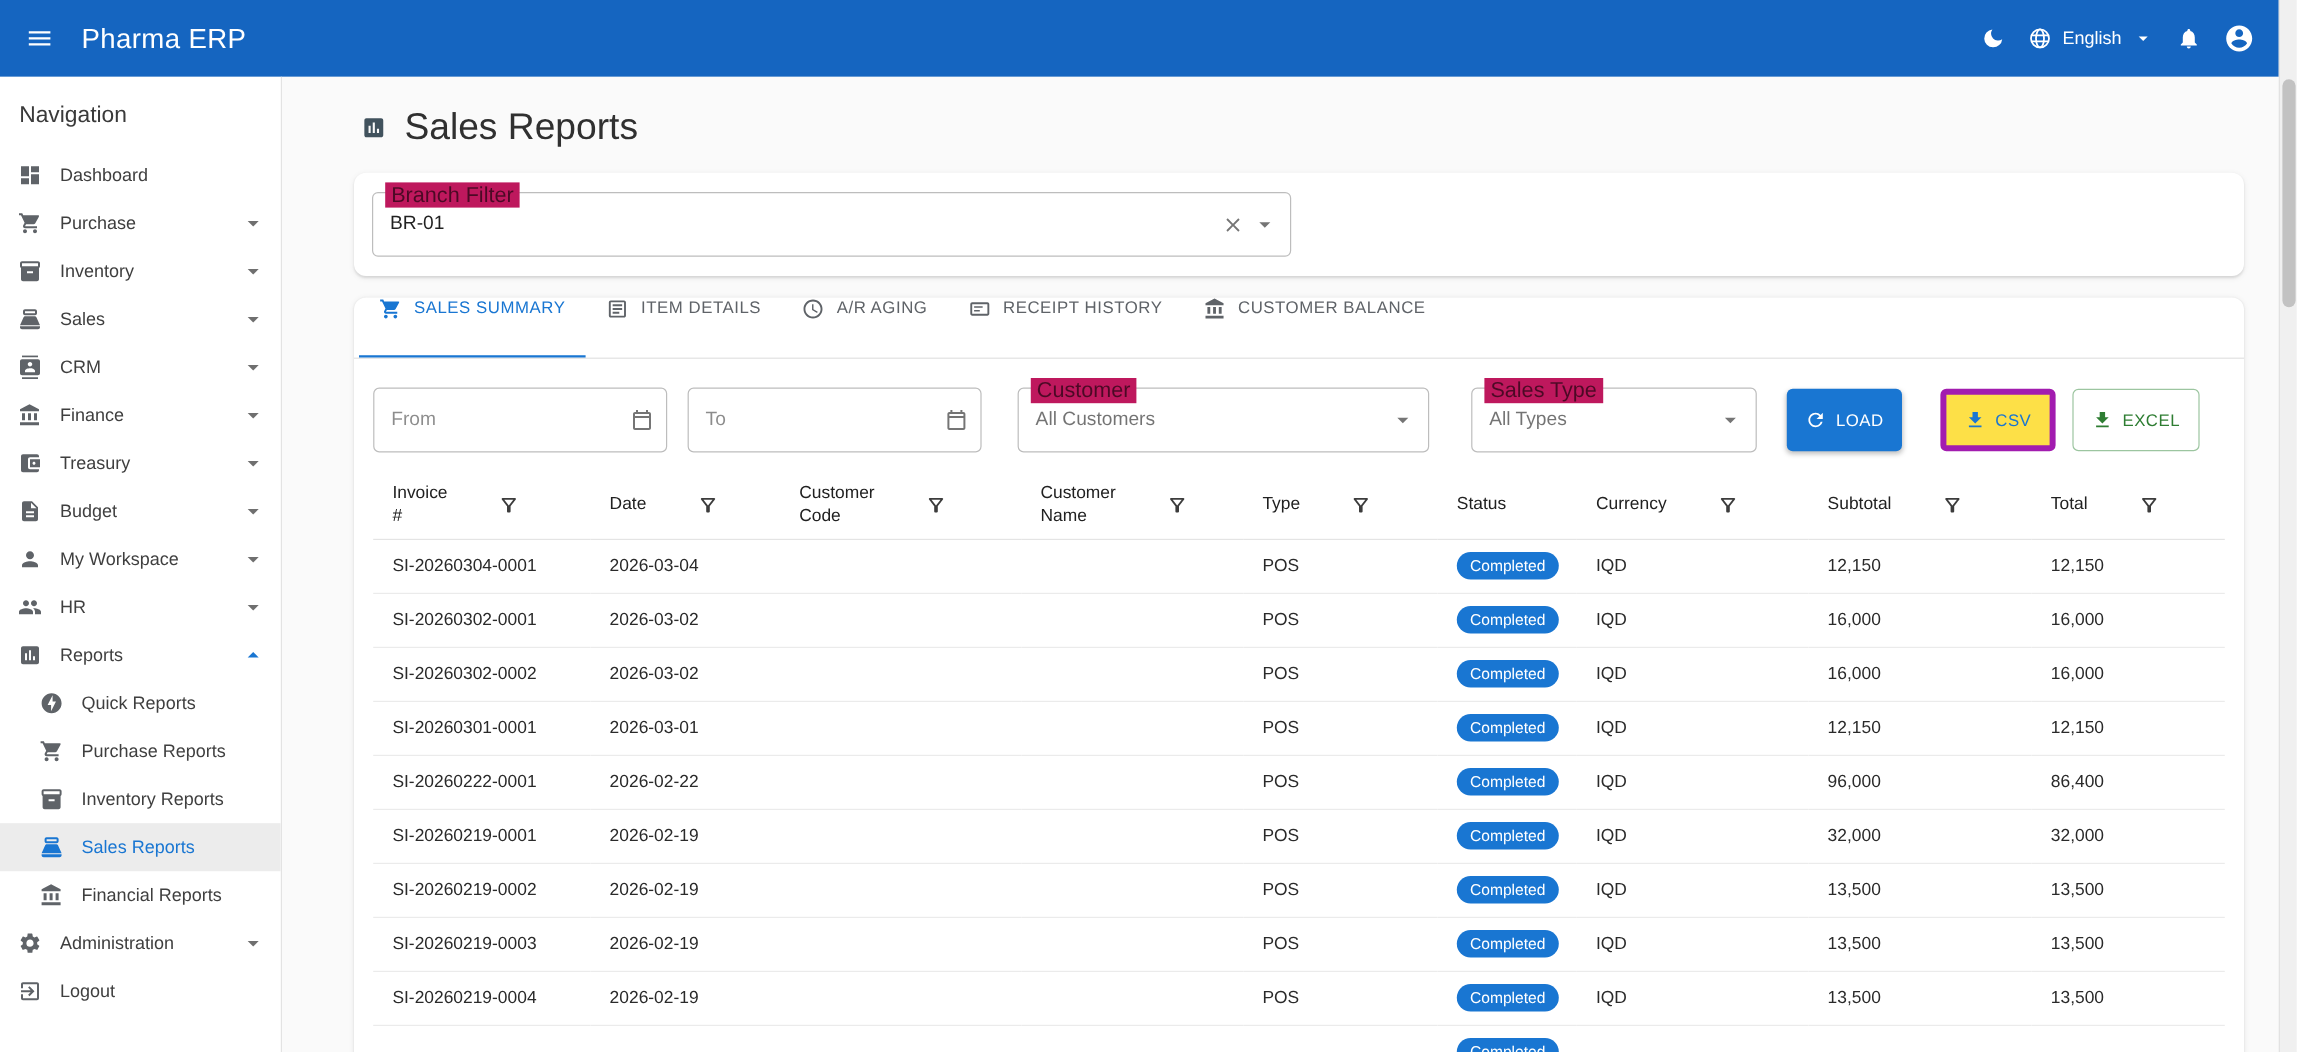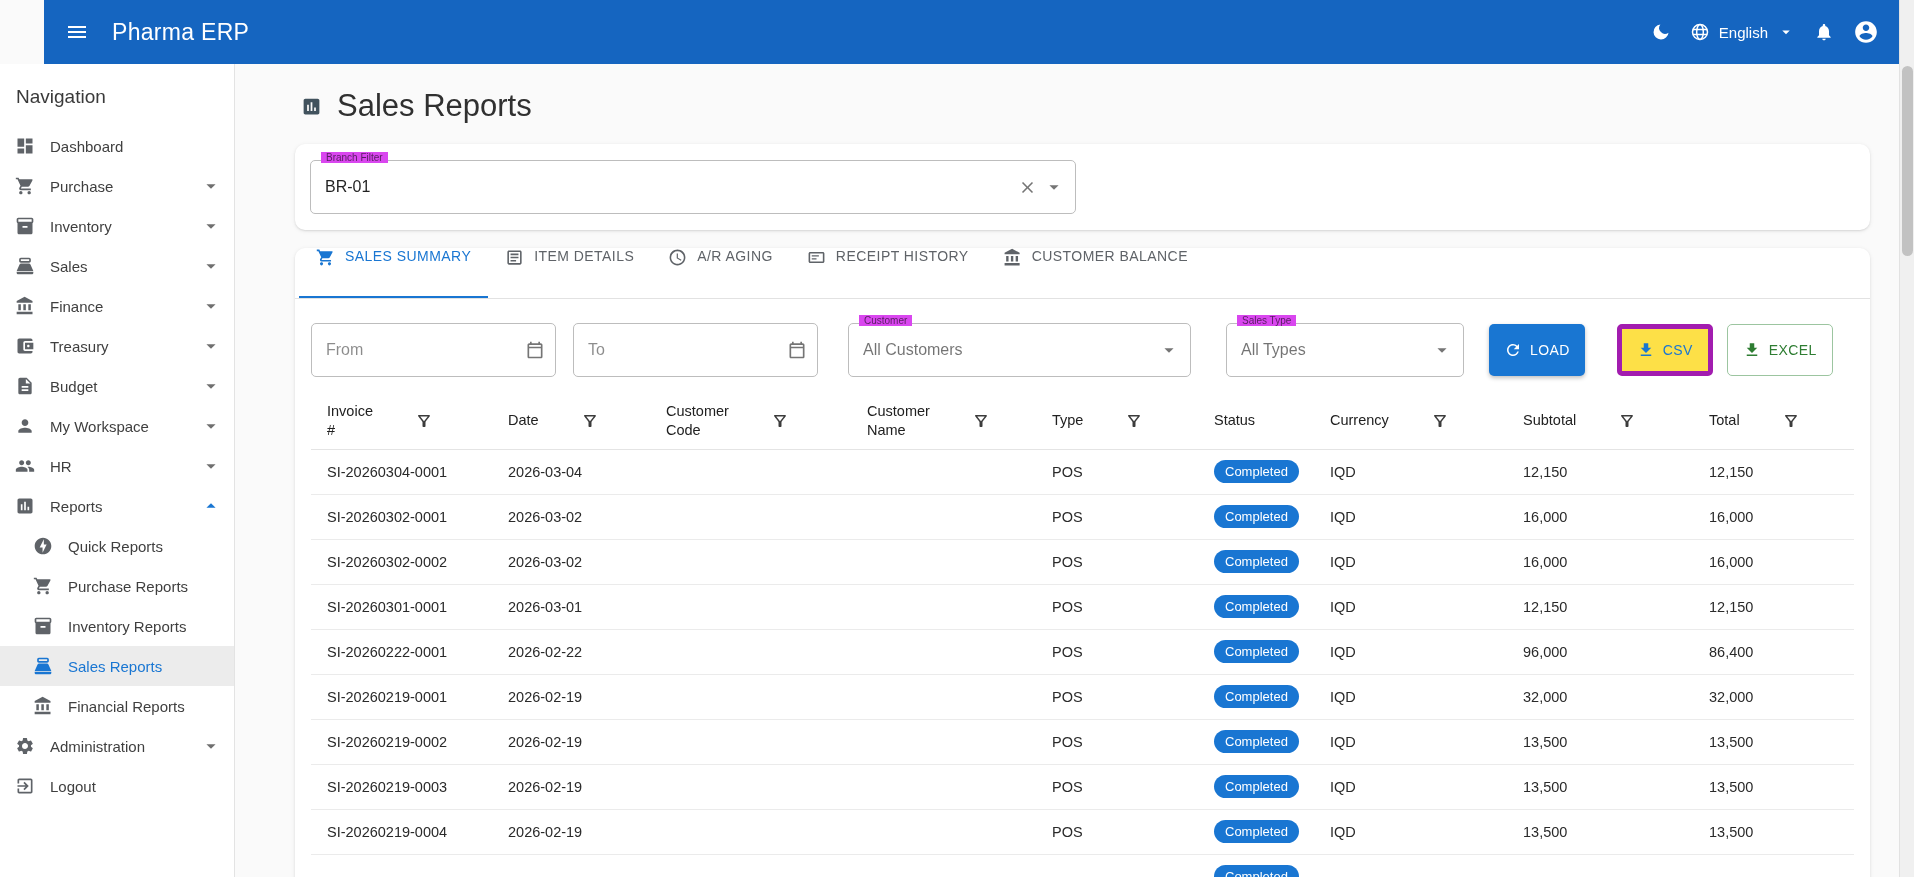--- a/index.html
+++ b/index.html
@@ -5,21 +5,21 @@
   * { margin:0; padding:0; box-sizing:border-box; }
   html,body { width:1914px; height:877px; overflow:hidden; background:#fafafa;
               font-family:"Liberation Sans", sans-serif; position:relative; }
   svg { display:block; fill:currentColor; }
   .icon { width:20px; height:20px; flex:none; }
 
   .app { position:absolute; top:0; left:0; right:15px; bottom:0; display:flex; flex-direction:column; }
 
   
   .topbar { height:64px; background:#1565c0; color:#fff; display:flex; align-items:center;
-            padding:0 12px; flex:none;margin-left:44px; }
+            padding:0 12px; flex:none; }
   .icon-btn { width:42px; height:42px; border:none; background:transparent; color:#fff;
               display:flex; align-items:center; justify-content:center; border-radius:50%; cursor:pointer; }
   .menu-ic { width:24px; height:24px; }
   .acct-ic { width:26px; height:26px; }
   .app-title { font-size:23px; font-weight:500; letter-spacing:.3px; margin-left:14px; }
   .topbar-spacer { flex:1; }
   .lang-btn { display:flex; align-items:center; gap:9px; background:transparent; border:none;
               color:#fff; font-size:15px; cursor:pointer; padding:6px 8px; }
   .caret-sm { width:18px; height:18px; }
 
@@ -45,22 +45,22 @@
   .page-title { font-size:31px; font-weight:400; color:#303030; }
 
   
   .card { background:#fff; border-radius:10px;
           box-shadow:0 1px 2px rgba(0,0,0,.10), 0 1px 5px rgba(0,0,0,.07); }
   .branch-card { padding:16px 15px; margin-bottom:18px; }
 
   .outlined { position:relative; height:54px; border:1px solid #bdbdbd; border-radius:5px;
               background:#fff; display:flex; align-items:center; padding:0 10px 0 14px;
               font-size:16px; color:rgba(0,0,0,.87); cursor:pointer; }
-  .float-label { position:absolute; top:-9px; left:10px; padding:0 5px; background:#d946ef;
-                 font-size:10px; color:rgba(0,0,0,.6); }
+  .float-label { position:absolute; top:-9px; left:10px; padding:0 5px; background:#be185d;
+                 font-size:18px; color:rgba(0,0,0,.6); }
   .branch-select { width:766px; }
   .placeholder { color:rgba(0,0,0,.45); }
   .dim { color:rgba(0,0,0,.55); }
   .trailing { margin-left:auto; display:flex; align-items:center; gap:6px; color:#757575; }
   .caret-ic { width:22px; height:22px; }
   .clear-ic { width:19px; height:19px; }
 
   .main-card { border-radius:10px; min-height:660px; }
 
   
@@ -262,20 +262,29 @@
         <span>Inventory</span>
         <svg class="chev">
             <use href="#sym-caret"></use>
           </svg>
       </div>
       <div class="nav-item">
         <svg class="icon">
             <use href="#sym-pos"></use>
           </svg>
         <span>Sales</span>
+        <svg class="chev">
+            <use href="#sym-caret"></use>
+          </svg>
+      </div>
+      <div class="nav-item">
+        <svg class="icon">
+            <use href="#sym-contacts"></use>
+          </svg>
+        <span>CRM</span>
         <svg class="chev">
             <use href="#sym-caret"></use>
           </svg>
       </div>
       <div class="nav-item">
         <svg class="icon">
             <use href="#sym-bank"></use>
           </svg>
         <span>Finance</span>
         <svg class="chev">

